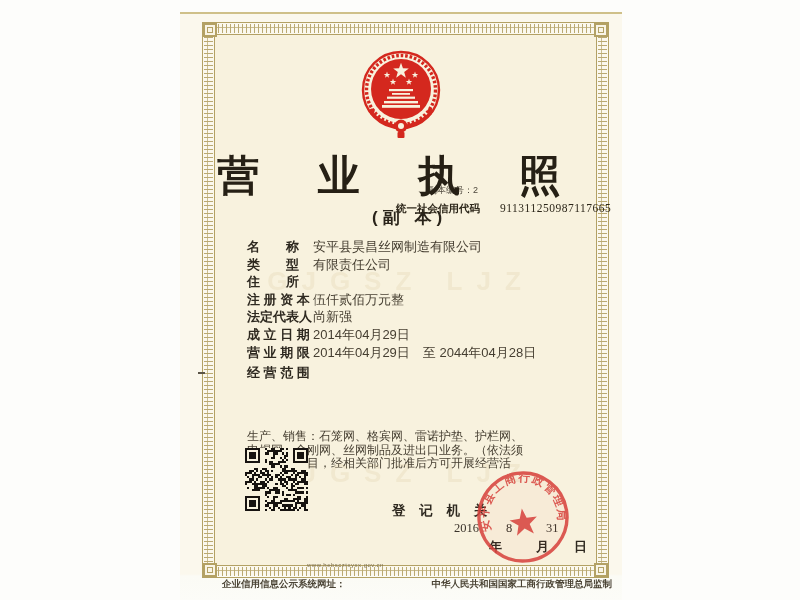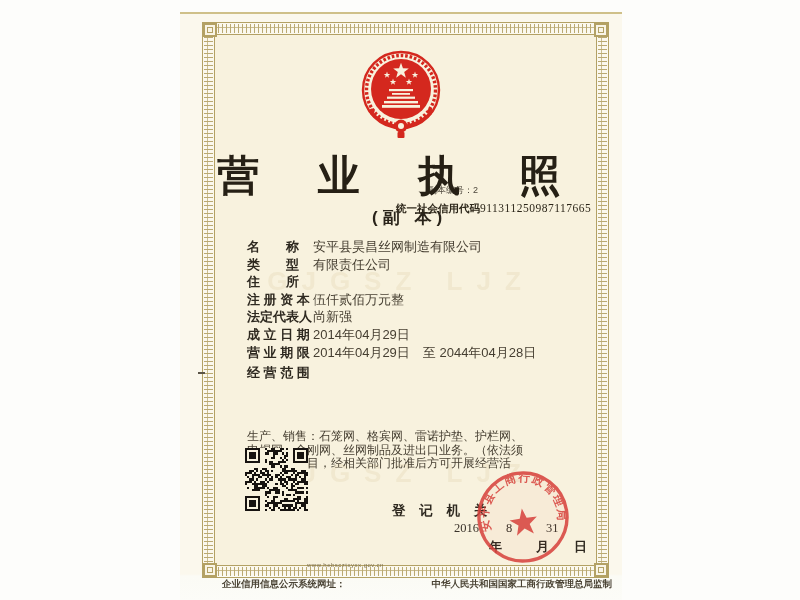--- a/index.html
+++ b/index.html
@@ -37,21 +37,21 @@
     font-size:26px;font-weight:700;letter-spacing:14px;color:rgba(190,170,112,.13);
     pointer-events:none;white-space:nowrap;overflow:hidden;}
   
   .emblem{position:absolute;left:178px;top:34px;width:86px;height:94px;z-index:2;}
   .title{position:absolute;left:0;top:134px;width:100%;text-align:center;z-index:4;
     font-size:42px;font-weight:800;letter-spacing:24px;box-sizing:border-box;
     color:#262015;font-family:"Liberation Serif","DejaVu Serif",serif;}
   .dupno{position:absolute;left:248px;top:170px;z-index:3;font-size:9px;color:#4d473c;}
   .creditline{position:absolute;left:216px;top:184px;z-index:5;white-space:nowrap;}
   .creditline .clabel{font-size:10.5px;font-weight:700;color:#2c2619;}
-  .creditline .ccode{font-size:11.5px;color:#2c2619;letter-spacing:.5px;margin-left:0;
+  .creditline .ccode{font-size:11.5px;color:#2c2619;letter-spacing:.5px;margin-left:20px;
     font-family:"Liberation Serif","DejaVu Serif",serif;}
   .copylabel{position:absolute;left:192px;top:192px;z-index:4;font-size:17px;font-weight:700;
     letter-spacing:5px;color:#2a241a;}
   
   .rows{position:absolute;left:67px;top:224px;width:352px;z-index:3;}
   .row{display:flex;align-items:flex-start;height:17.6px;}
   .row .flabel{flex:0 0 66px;font-size:13px;font-weight:700;color:#2e2920;white-space:nowrap;}
   .row .fval{font-size:13px;color:#453e31;white-space:nowrap;}
   .row.scope{height:auto;margin-top:3px;flex-direction:column;}
   .row.scope .fval{white-space:normal;width:282px;font-size:12px;line-height:13.4px;color:#453e31;}

